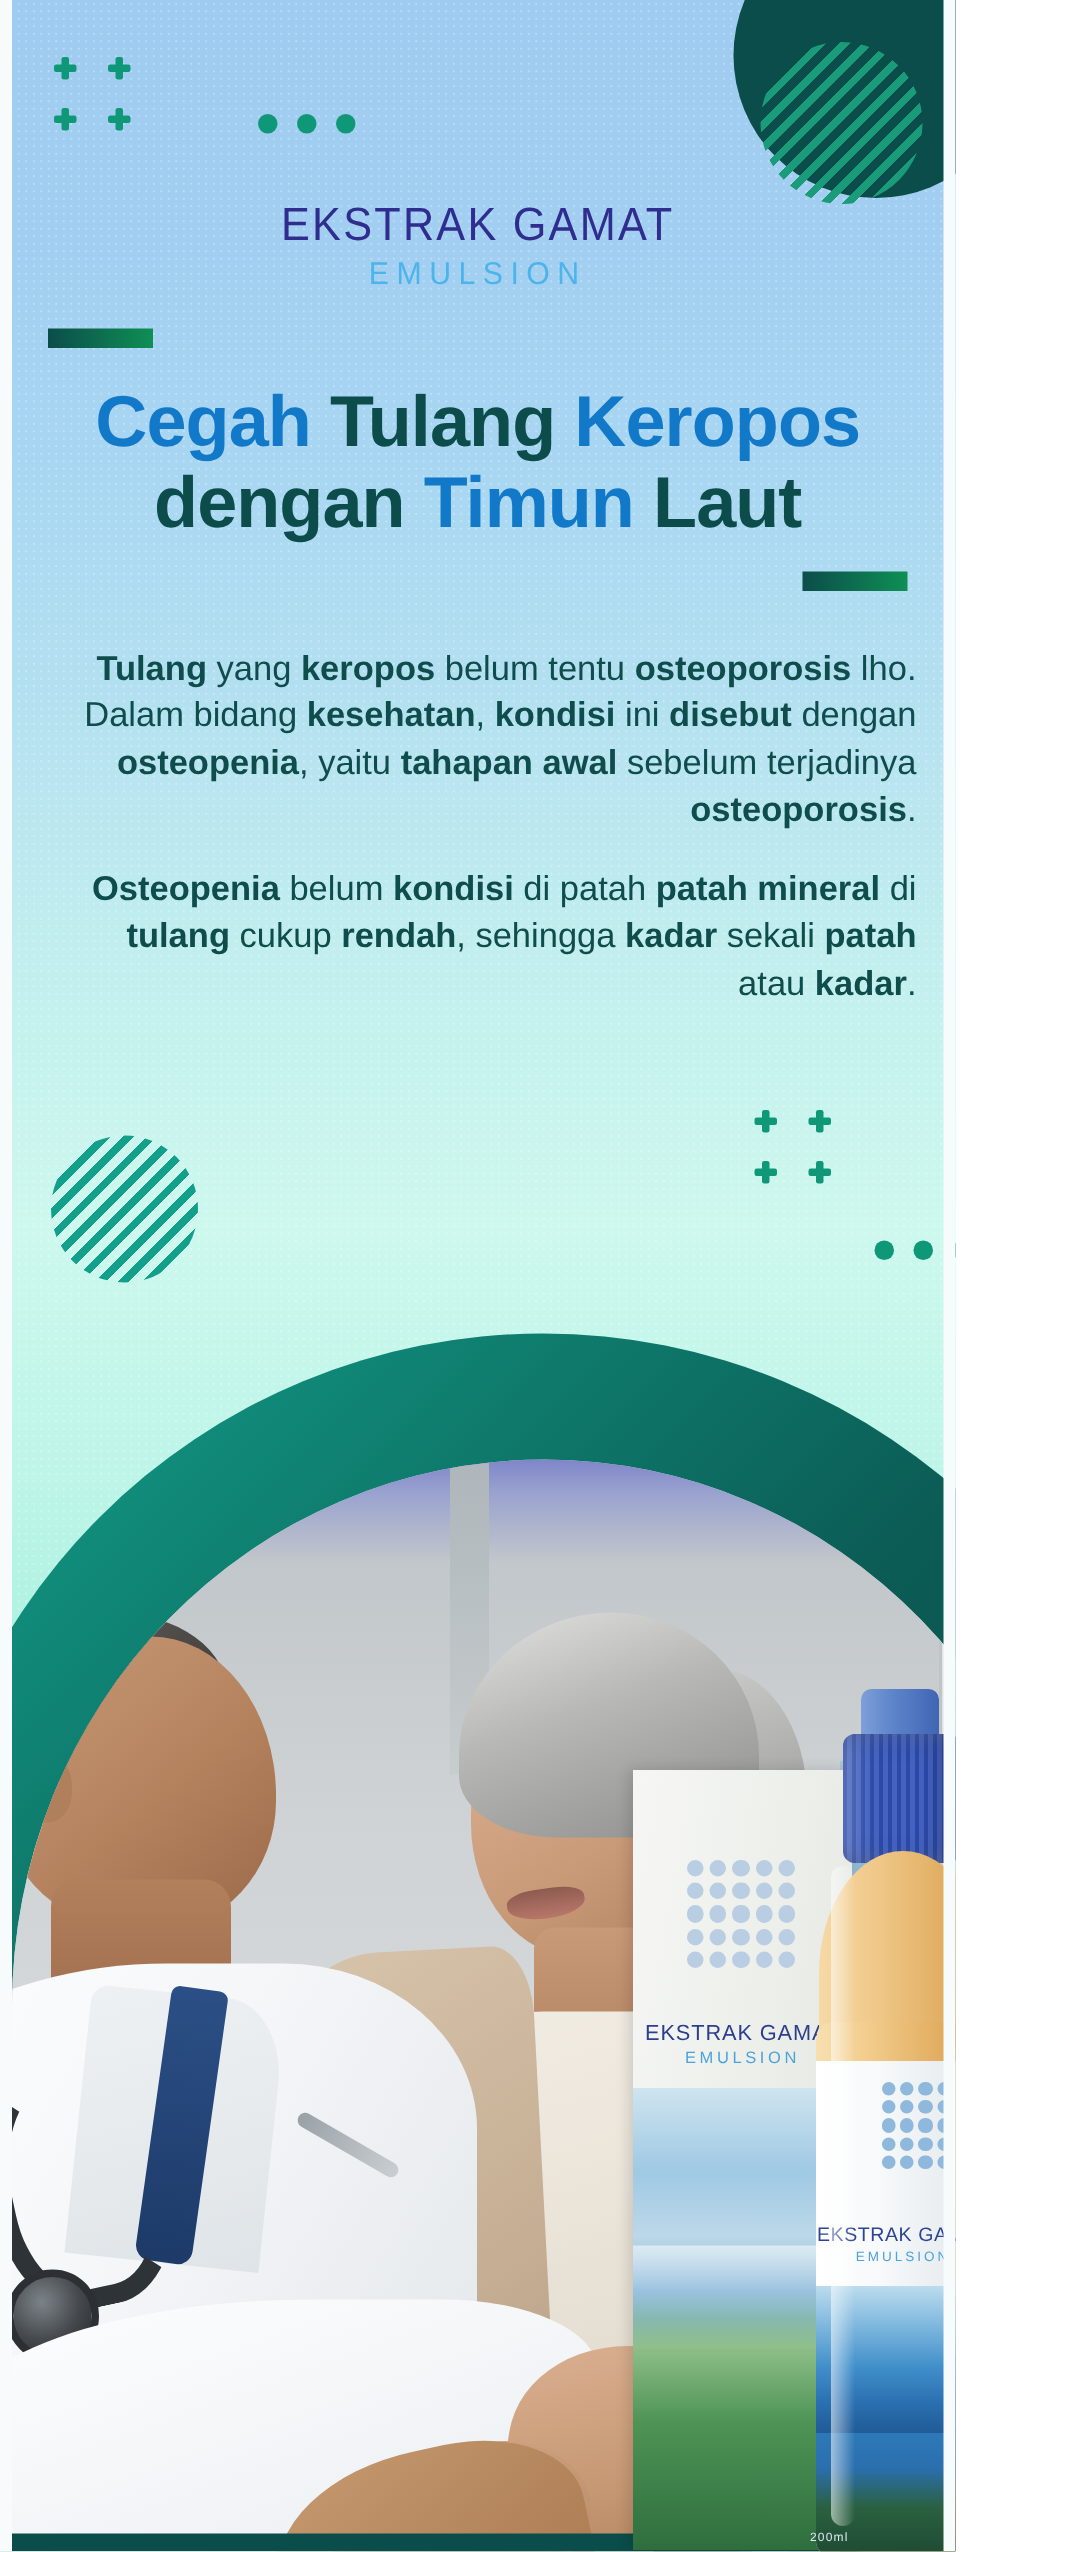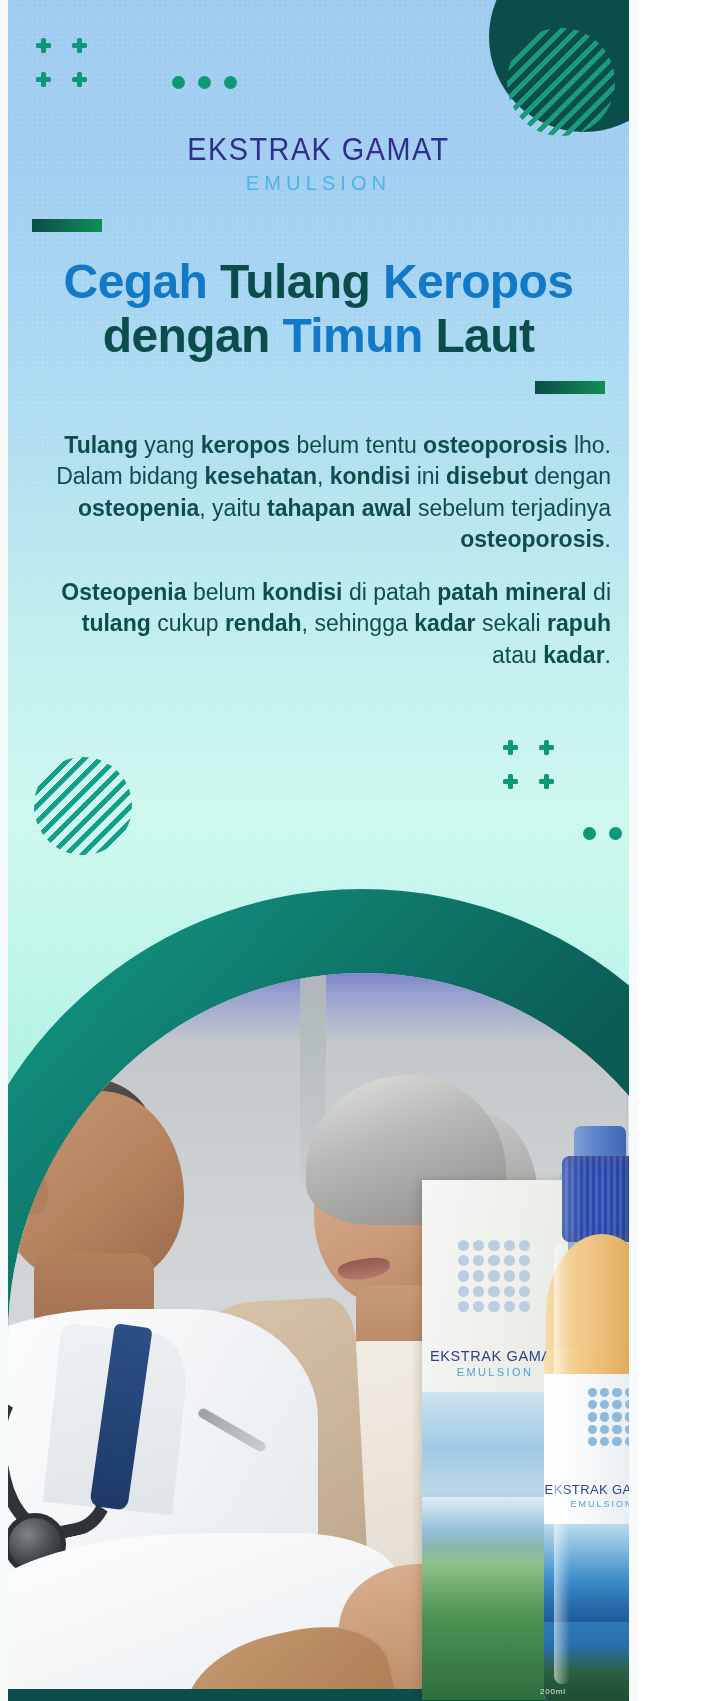--- a/index.html
+++ b/index.html
@@ -508,21 +508,21 @@
     <span class="ln">
       <span class="hl-blue">Cegah </span><span class="hl-dark">Tulang </span><span class="hl-blue">Keropos</span>
     </span>
     <span class="ln">
       <span class="hl-dark">dengan </span><span class="hl-blue">Timun </span><span class="hl-dark">Laut</span>
     </span>
   </h1>
 
   <div class="body-copy">
     <p id="para1"><b>Tulang </b><span class="rg">yang </span><b>keropos </b><span class="rg">belum tentu </span><b>osteoporosis </b><span class="rg">lho. Dalam bidang </span><b>kesehatan</b><span class="rg">, </span><b>kondisi </b><span class="rg">ini </span><b>disebut </b><span class="rg">dengan </span><b>osteopenia</b><span class="rg">, yaitu </span><b>tahapan awal </b><span class="rg">sebelum terjadinya </span><b>osteoporosis</b><span class="rg">.</span></p>
-    <p id="para2"><b>Osteopenia </b><span class="rg">belum </span><b>kondisi </b><span class="rg">di patah </span><b>patah mineral </b><span class="rg">di </span><b>tulang </b><span class="rg">cukup </span><b>rendah</b><span class="rg">, sehingga </span><b>kadar </b><span class="rg">sekali </span><b>rapuh </b><span class="rg">atau </span><b>kadar</b><span class="rg">.</span></p>
+    <p id="para2"><b>Osteopenia </b><span class="rg">belum </span><b>kondisi </b><span class="rg">di patah </span><b>patah mineral </b><span class="rg">di </span><b>tulang </b><span class="rg">cukup </span><b>rendah</b><span class="rg">, sehingga </span><b>kadar </b><span class="rg">sekali </span><b>patah </b><span class="rg">atau </span><b>kadar</b><span class="rg">.</span></p>
   </div>
 
   <div class="deco-circle-striped-2"></div>
 
   <div class="cross-group crosses-mid">
     <span class="cross c1"></span>
     <span class="cross c2"></span>
     <span class="cross c3"></span>
     <span class="cross c4"></span>
   </div>

